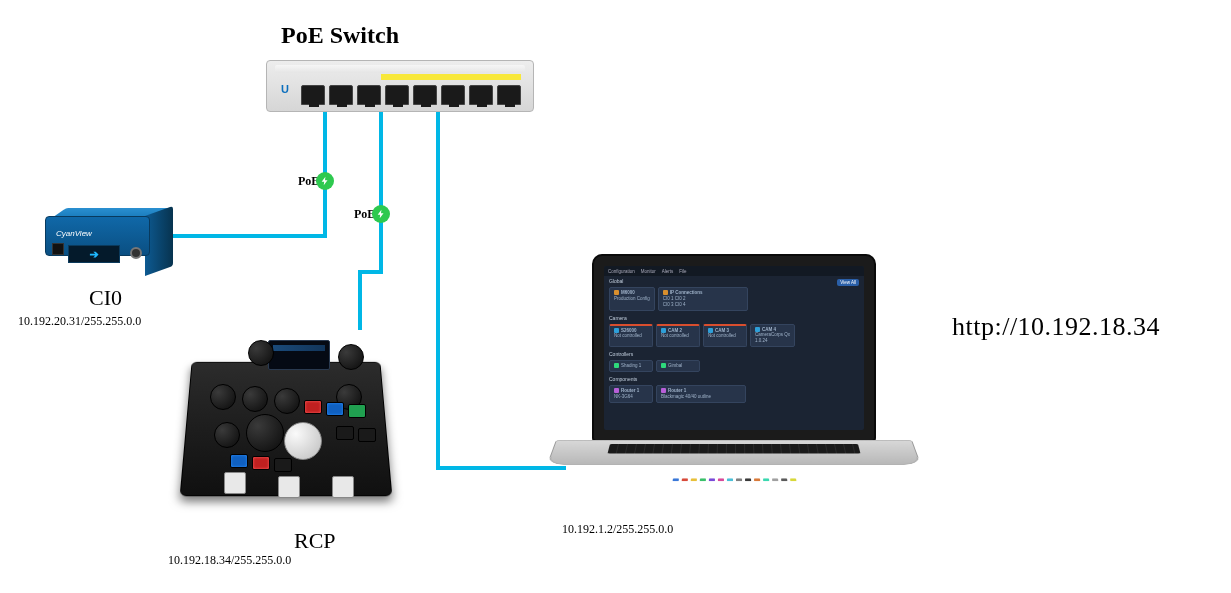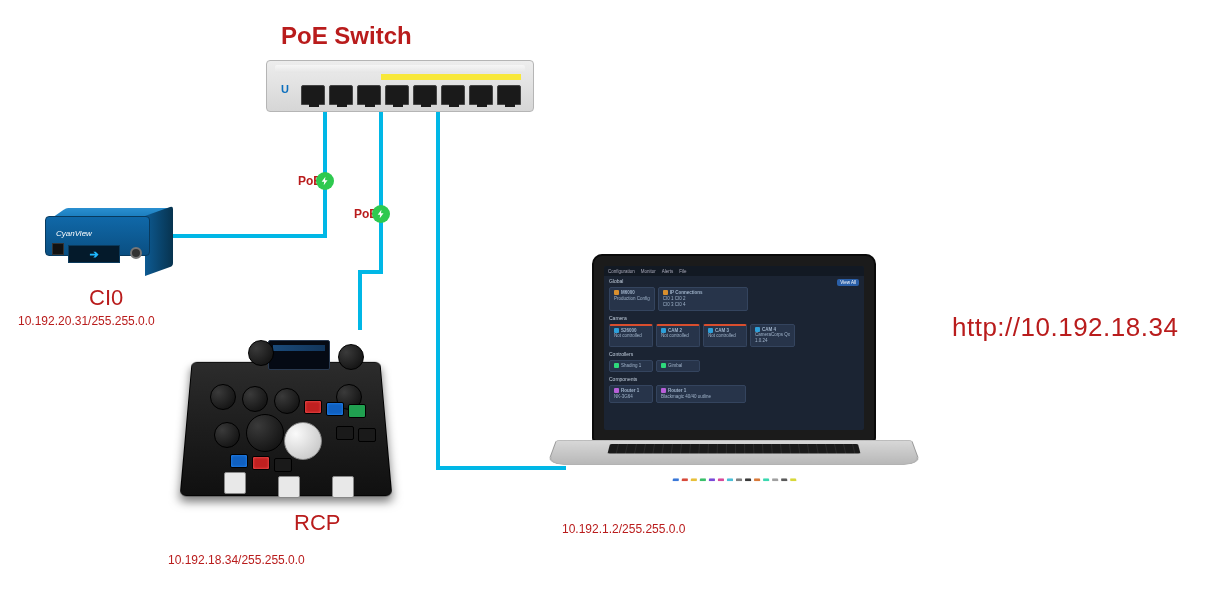--- a/index.html
+++ b/index.html
@@ -6,22 +6,23 @@
   body {
     width: 1231px;
     height: 593px;
     background: #ffffff;
     position: relative;
     font-family: Arial, Helvetica, sans-serif;
     overflow: hidden;
   }
   .label {
     position: absolute;
-    color: #b91c1c;
+    color: #000000;
     white-space: nowrap;
+    font-family: Liberation Serif, serif;
   }
   .title { font-size: 24px; font-weight: 600; }
   .device-name { font-size: 22px; font-weight: 500; }
   .ip { font-size: 12px; font-weight: 500; }
   .url { font-size: 26px; font-weight: 400; letter-spacing: 0.5px; }
   .poe-label { font-size: 12px; font-weight: 700; }
 
   
   .line { position: absolute; background: #00b7e6; }
   .poe-badge {
@@ -333,21 +334,21 @@
   <div class="btn" style="left:172px; top:102px;"></div>
 
   <div class="btn lit-blue" style="left:44px; top:128px;"></div>
   <div class="btn lit-red" style="left:66px; top:130px;"></div>
   <div class="btn" style="left:88px; top:132px;"></div>
 
   <div class="sq" style="left:38px; top:146px;"></div>
   <div class="sq" style="left:92px; top:150px;"></div>
   <div class="sq" style="left:146px; top:150px;"></div>
 </div>
-<div class="label device-name" style="left:294px; top:510px;">RCP</div>
+<div class="label device-name" style="left:294px; top:528px;">RCP</div>
 <div class="label ip" style="left:168px; top:553px;">10.192.18.34/255.255.0.0</div>
 
 <div class="laptop">
   <div class="lid">
     <div class="screen">
       <div class="topbar">
         <span>Configuration</span>
         <span>Monitor</span>
         <span>Alerts</span>
         <span>File</span>

